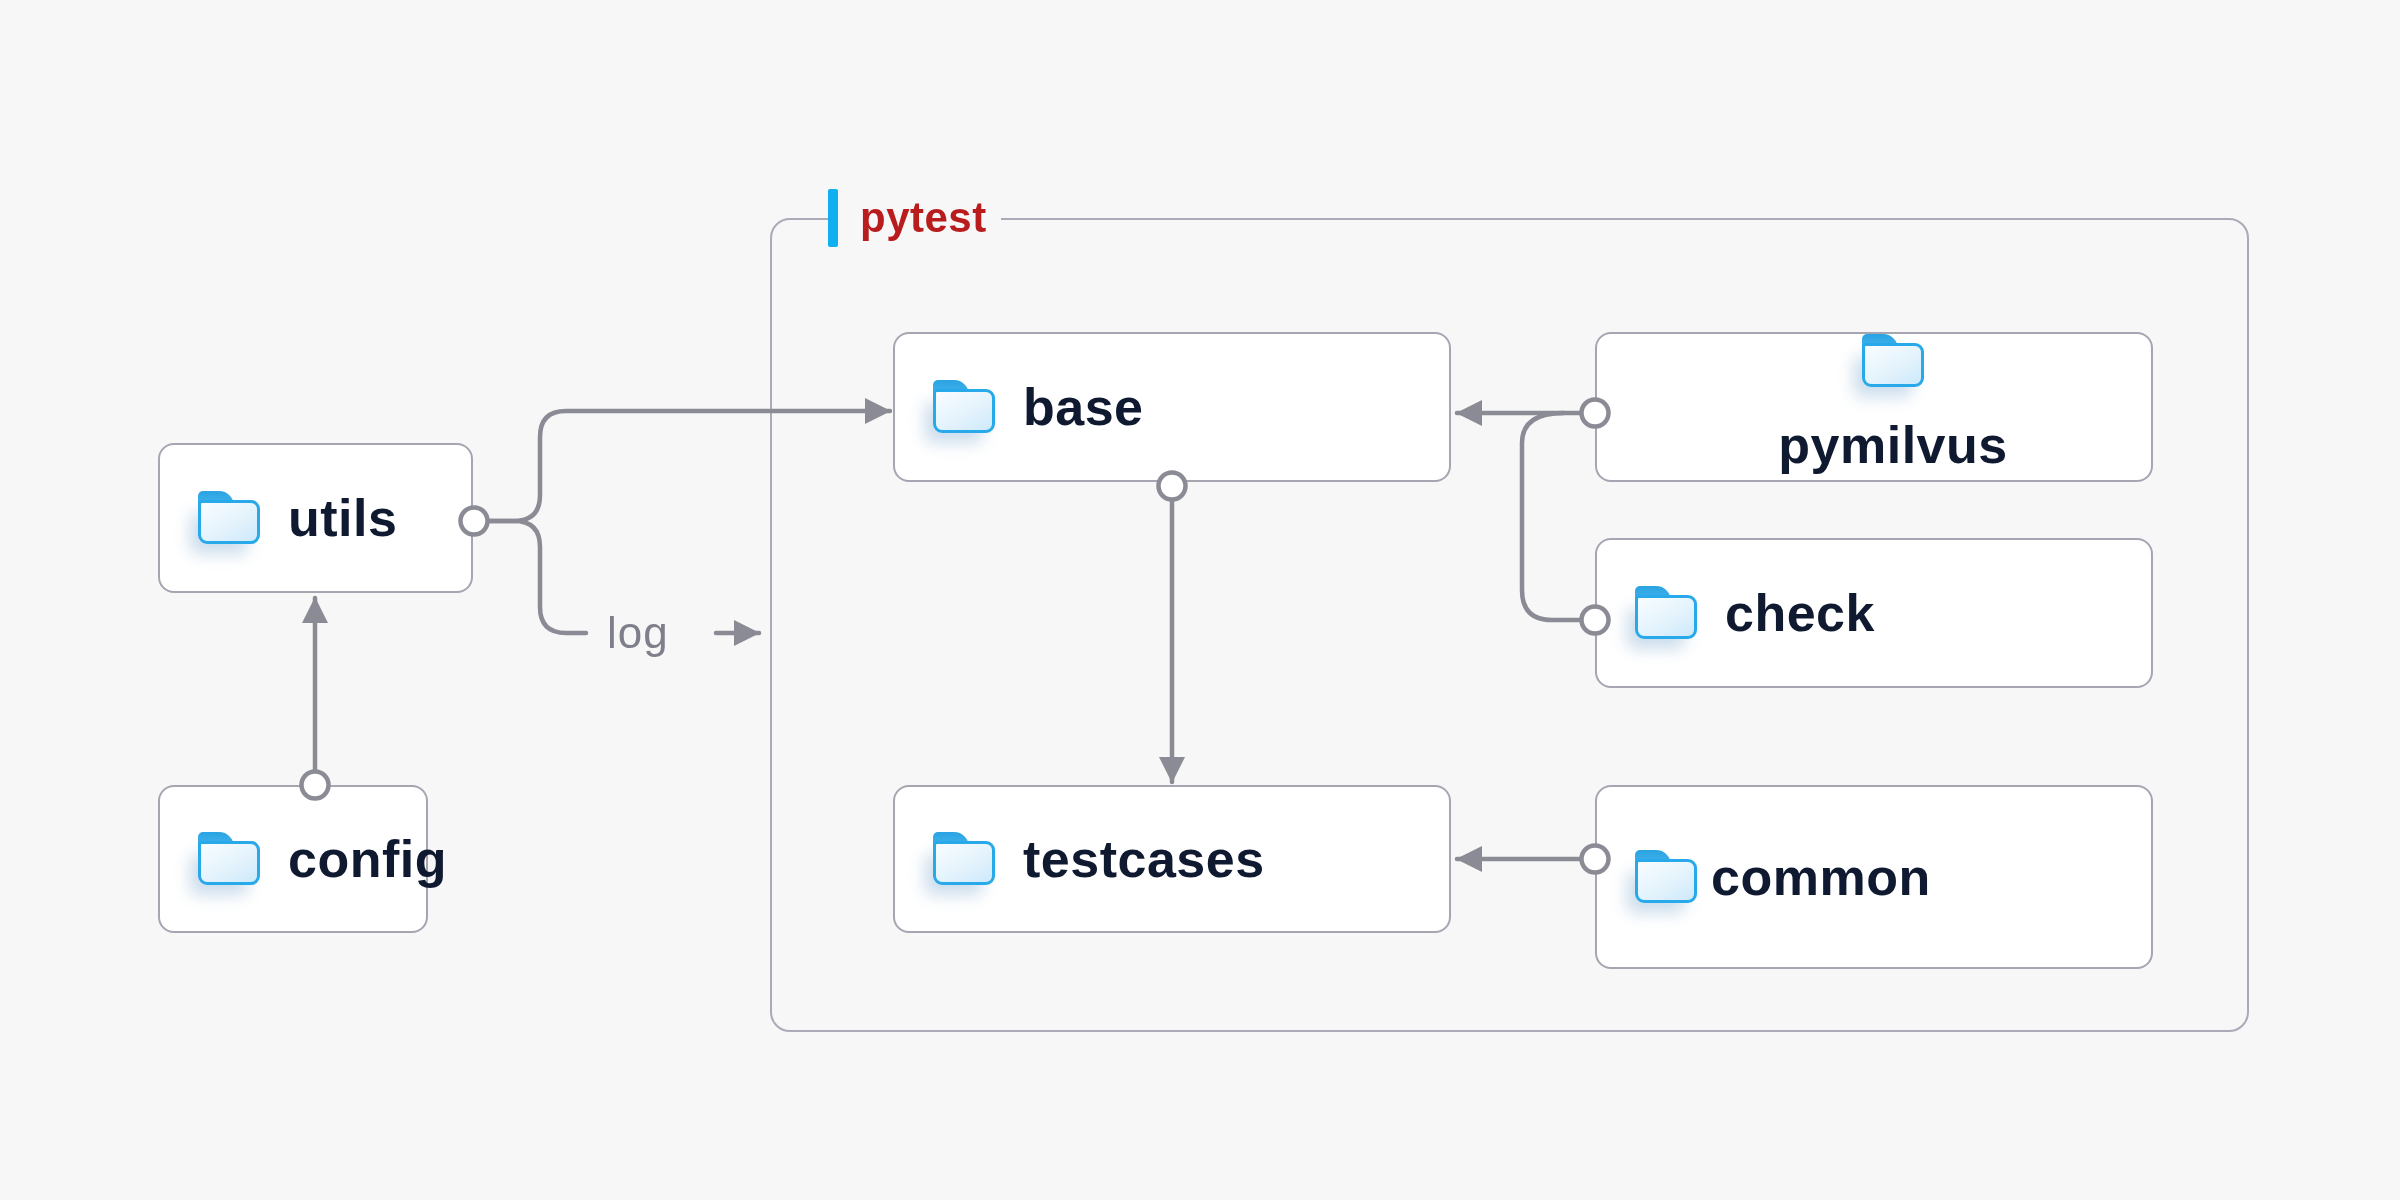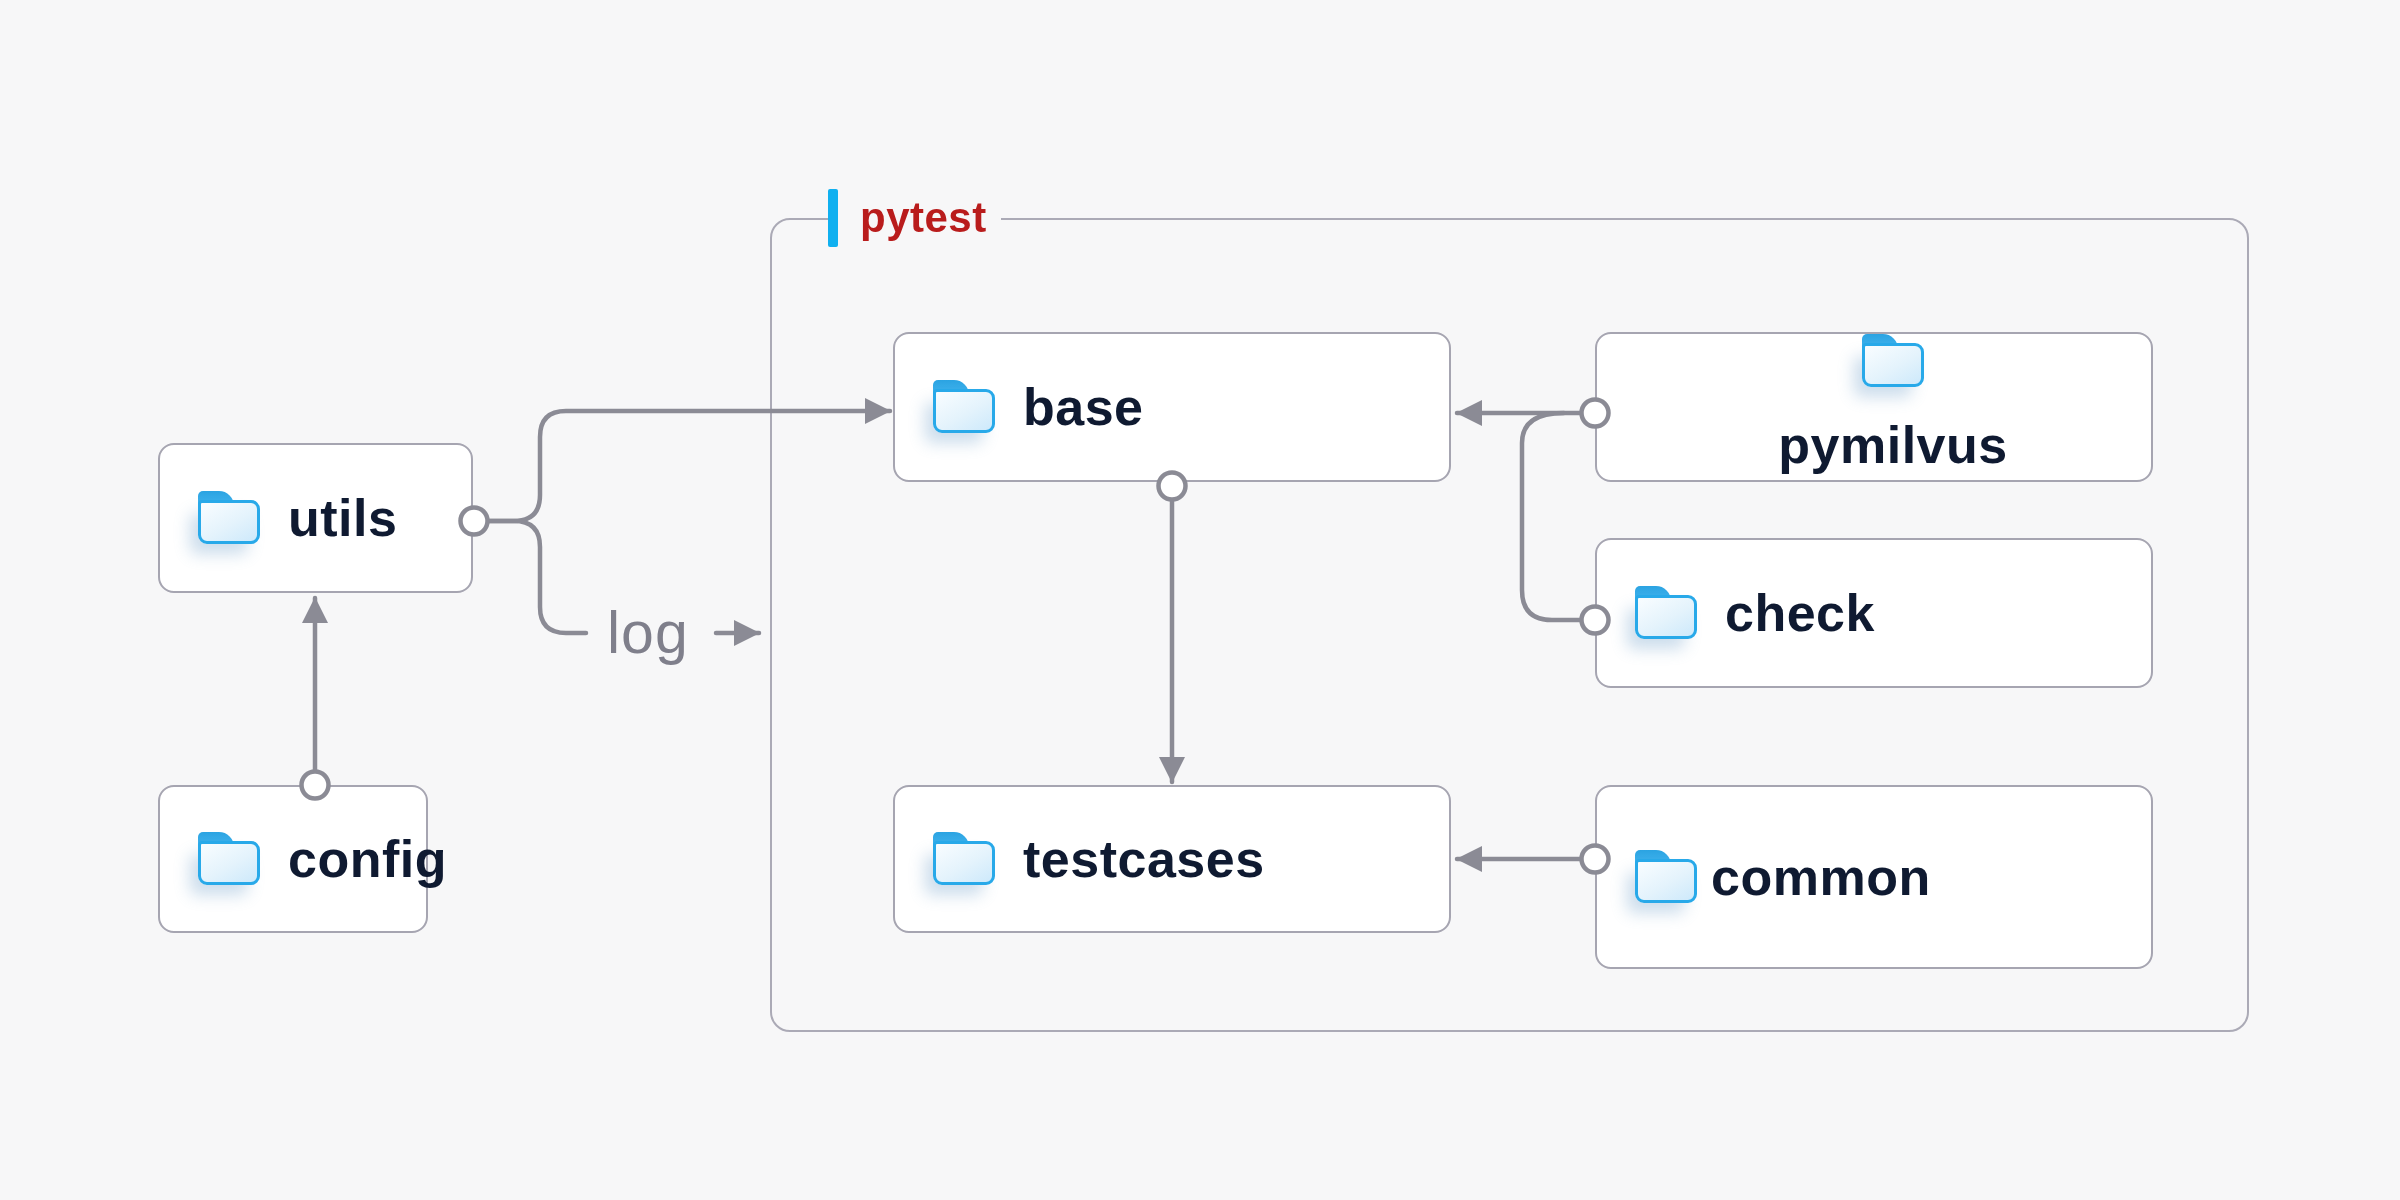--- a/index.html
+++ b/index.html
@@ -77,21 +77,21 @@
 
   
   .edges{
     position:absolute;left:0;top:0;
     pointer-events:none;
   }
 
   
   .float-label{
     position:absolute;
-    font-size:59px;font-weight:500;
+    font-size:44px;font-weight:500;
     color:#7f7f8b;
     letter-spacing:1px;
     line-height:56px;
     white-space:nowrap;
   }
 </style>
 </head>
 <body>
 
 <div class="canvas">

